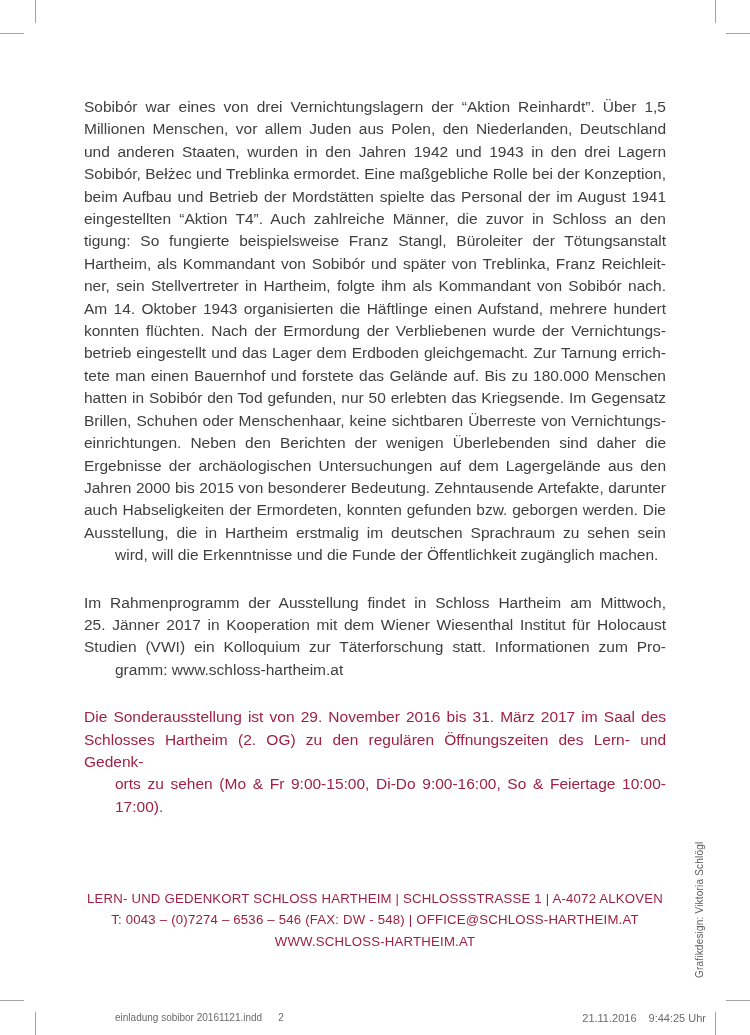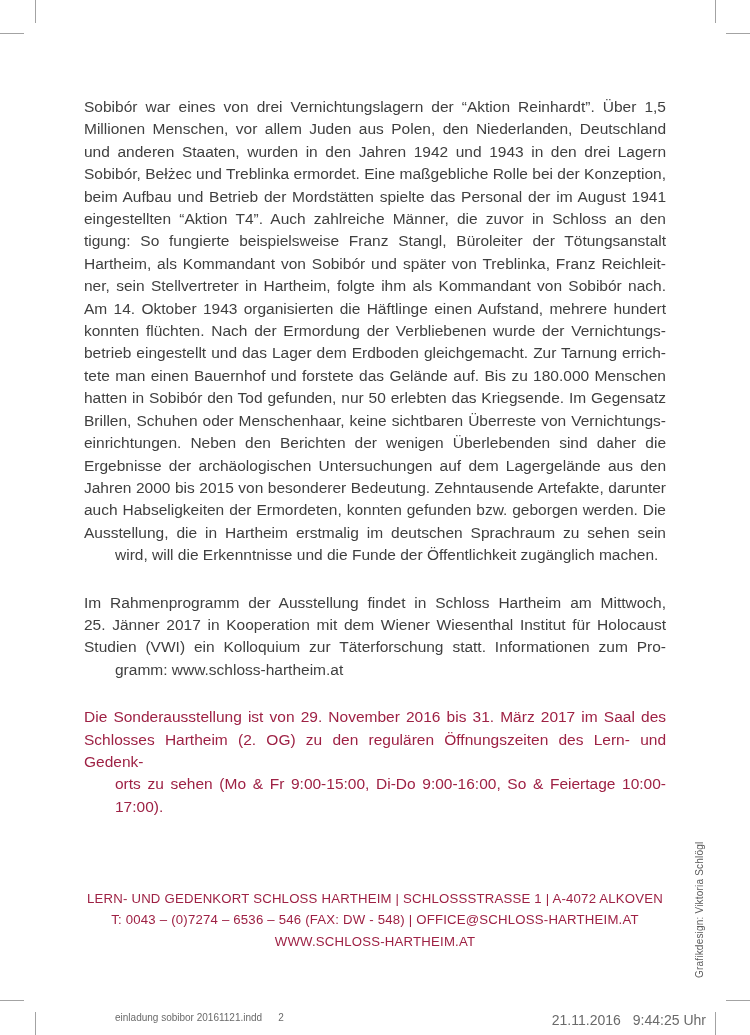--- a/index.html
+++ b/index.html
@@ -78,21 +78,21 @@
     color: #6a6a6a;
     display: flex;
     gap: 16px;
     white-space: nowrap;
     align-items: center;
   }
   .slug-right {
     position: absolute;
     right: 44px;
     top: 1012px;
-    font-size: 14px;
+    font-size: 11px;
     color: #6a6a6a;
     display: flex;
     gap: 12px;
     white-space: nowrap;
     justify-content: flex-end;
   }
 </style>
 </head>
 <body>
 

